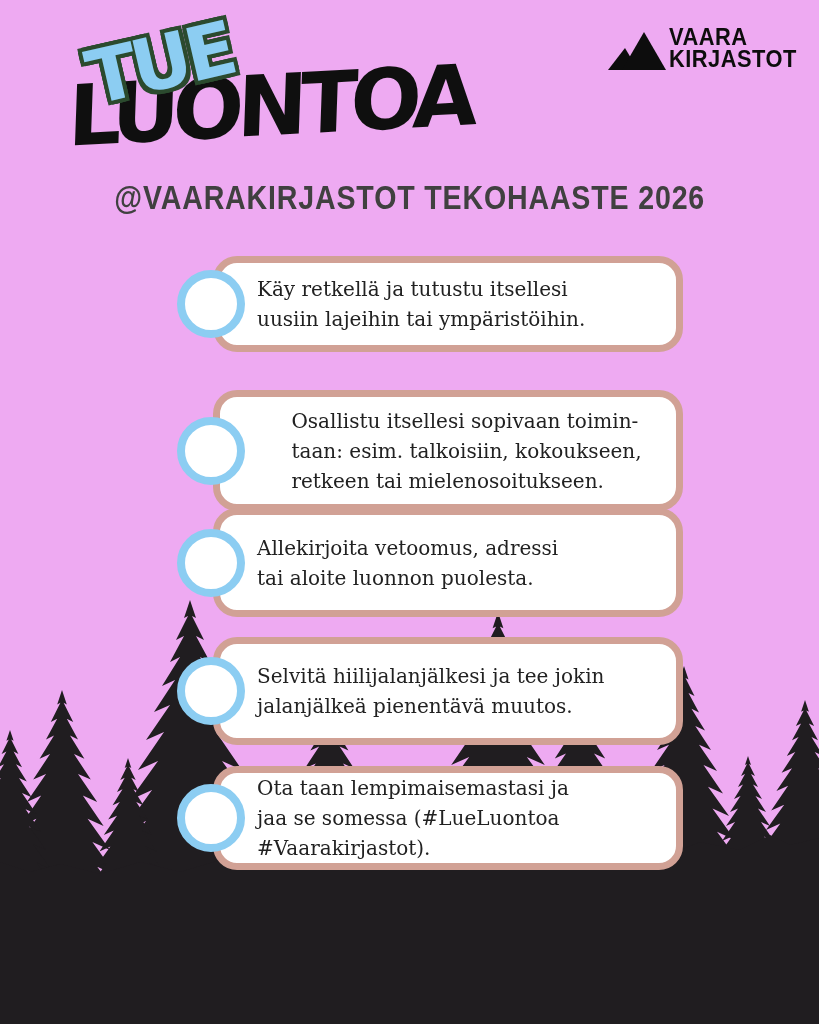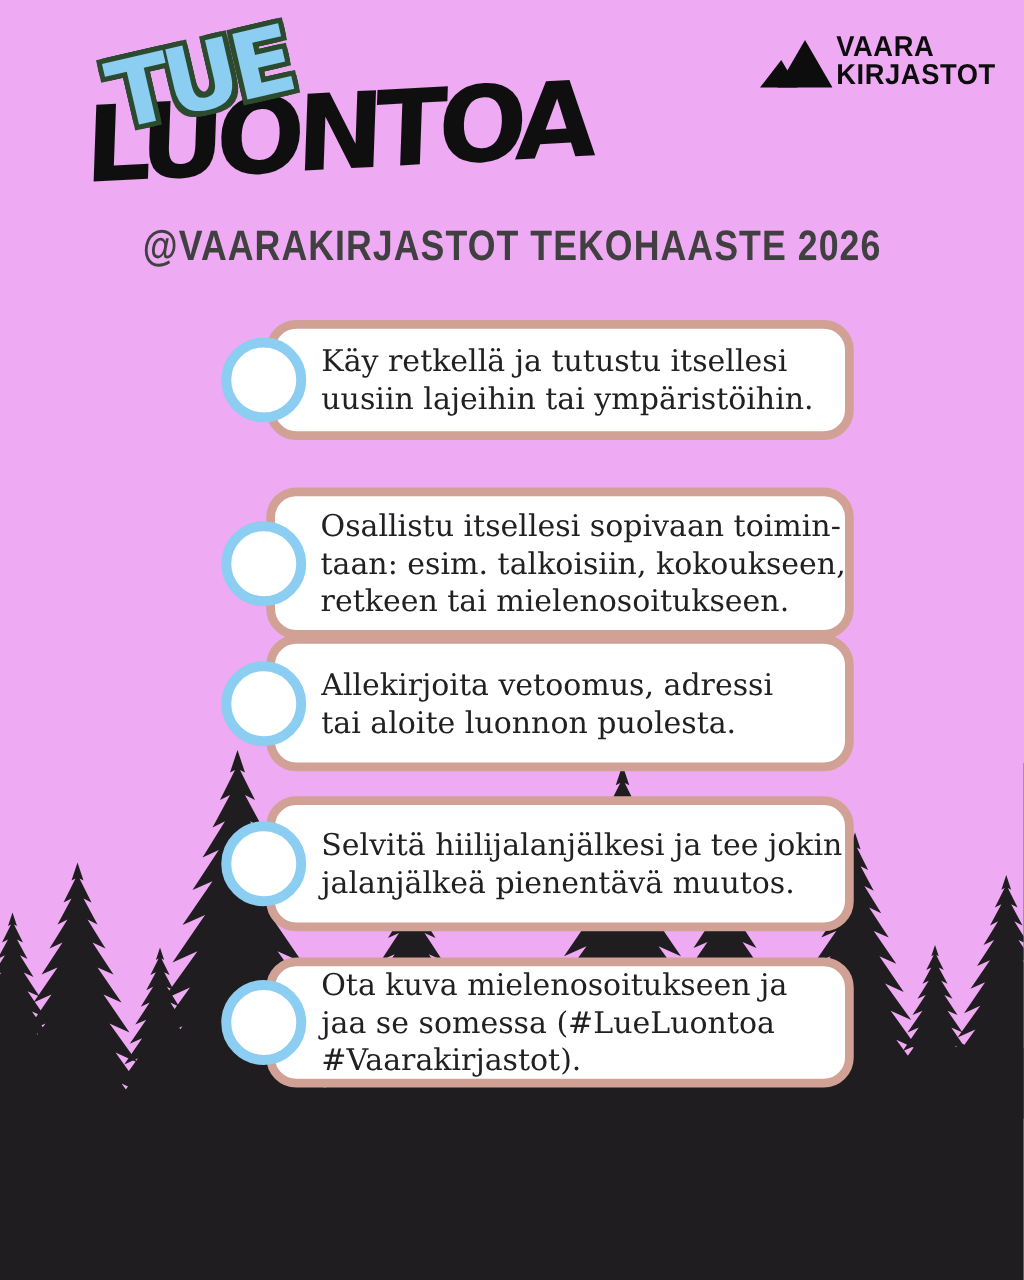--- a/index.html
+++ b/index.html
@@ -59,21 +59,21 @@
   .card{
     position:absolute;left:213px;width:470px;z-index:3;
     background:#ffffff;
     border:7px solid #d1a195;border-radius:24px;
     box-sizing:border-box;
     display:flex;align-items:center;
   }
   .card-text{
     padding-left:37px;
     font-family:"DejaVu Serif",serif;
-    font-size:24px;line-height:30px;color:#212121;
+    font-size:20px;line-height:30px;color:#212121;
   }
   .card-text span{display:block;white-space:nowrap;}
   .checkbox{
     position:absolute;left:-43px;top:50%;
     transform:translateY(-50%);
     width:68px;height:68px;border-radius:50%;
     background:#ffffff;border:8px solid #8ccdf2;
     box-sizing:border-box;
     cursor:pointer;
   }
@@ -153,20 +153,20 @@
       <div class="card" style="top: 637px; height: 108px;">
         <div class="checkbox"></div>
         <div class="card-text">
           <span>Selvitä hiilijalanjälkesi ja tee jokin</span>
           <span>jalanjälkeä pienentävä muutos.</span>
         </div>
       </div>
       <div class="card" style="top: 766px; height: 104px;">
         <div class="checkbox"></div>
         <div class="card-text">
-          <span>Ota kuva mielenosoitukseen ja</span>
+          <span>Ota taan lempimaisemastasi ja</span>
           <span>jaa se somessa (#LueLuontoa</span>
           <span>#Vaarakirjastot).</span>
         </div>
       </div>
     </div>
 
 </div>
 
 </body></html>

